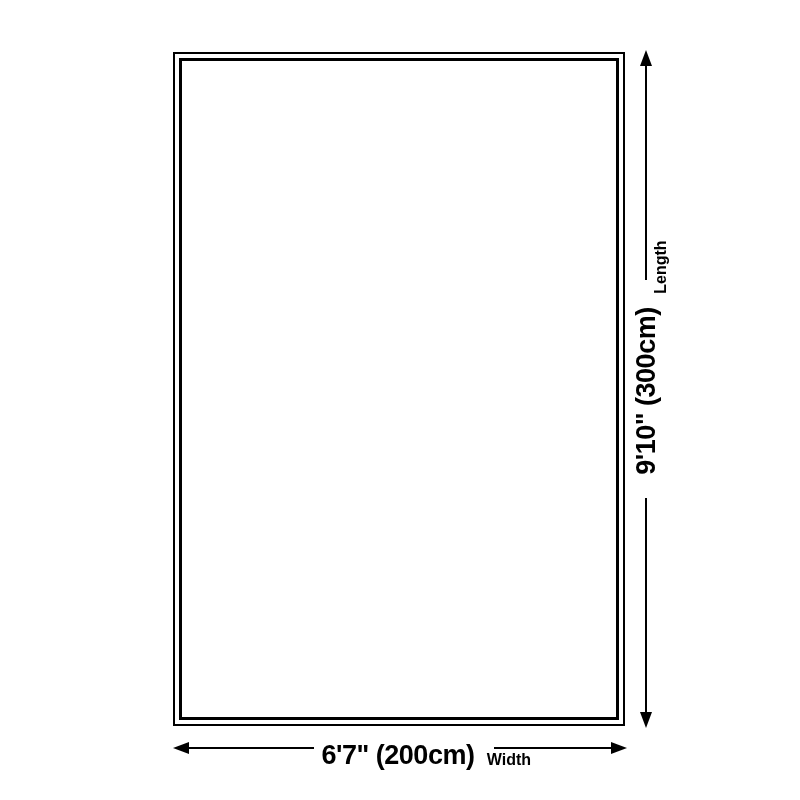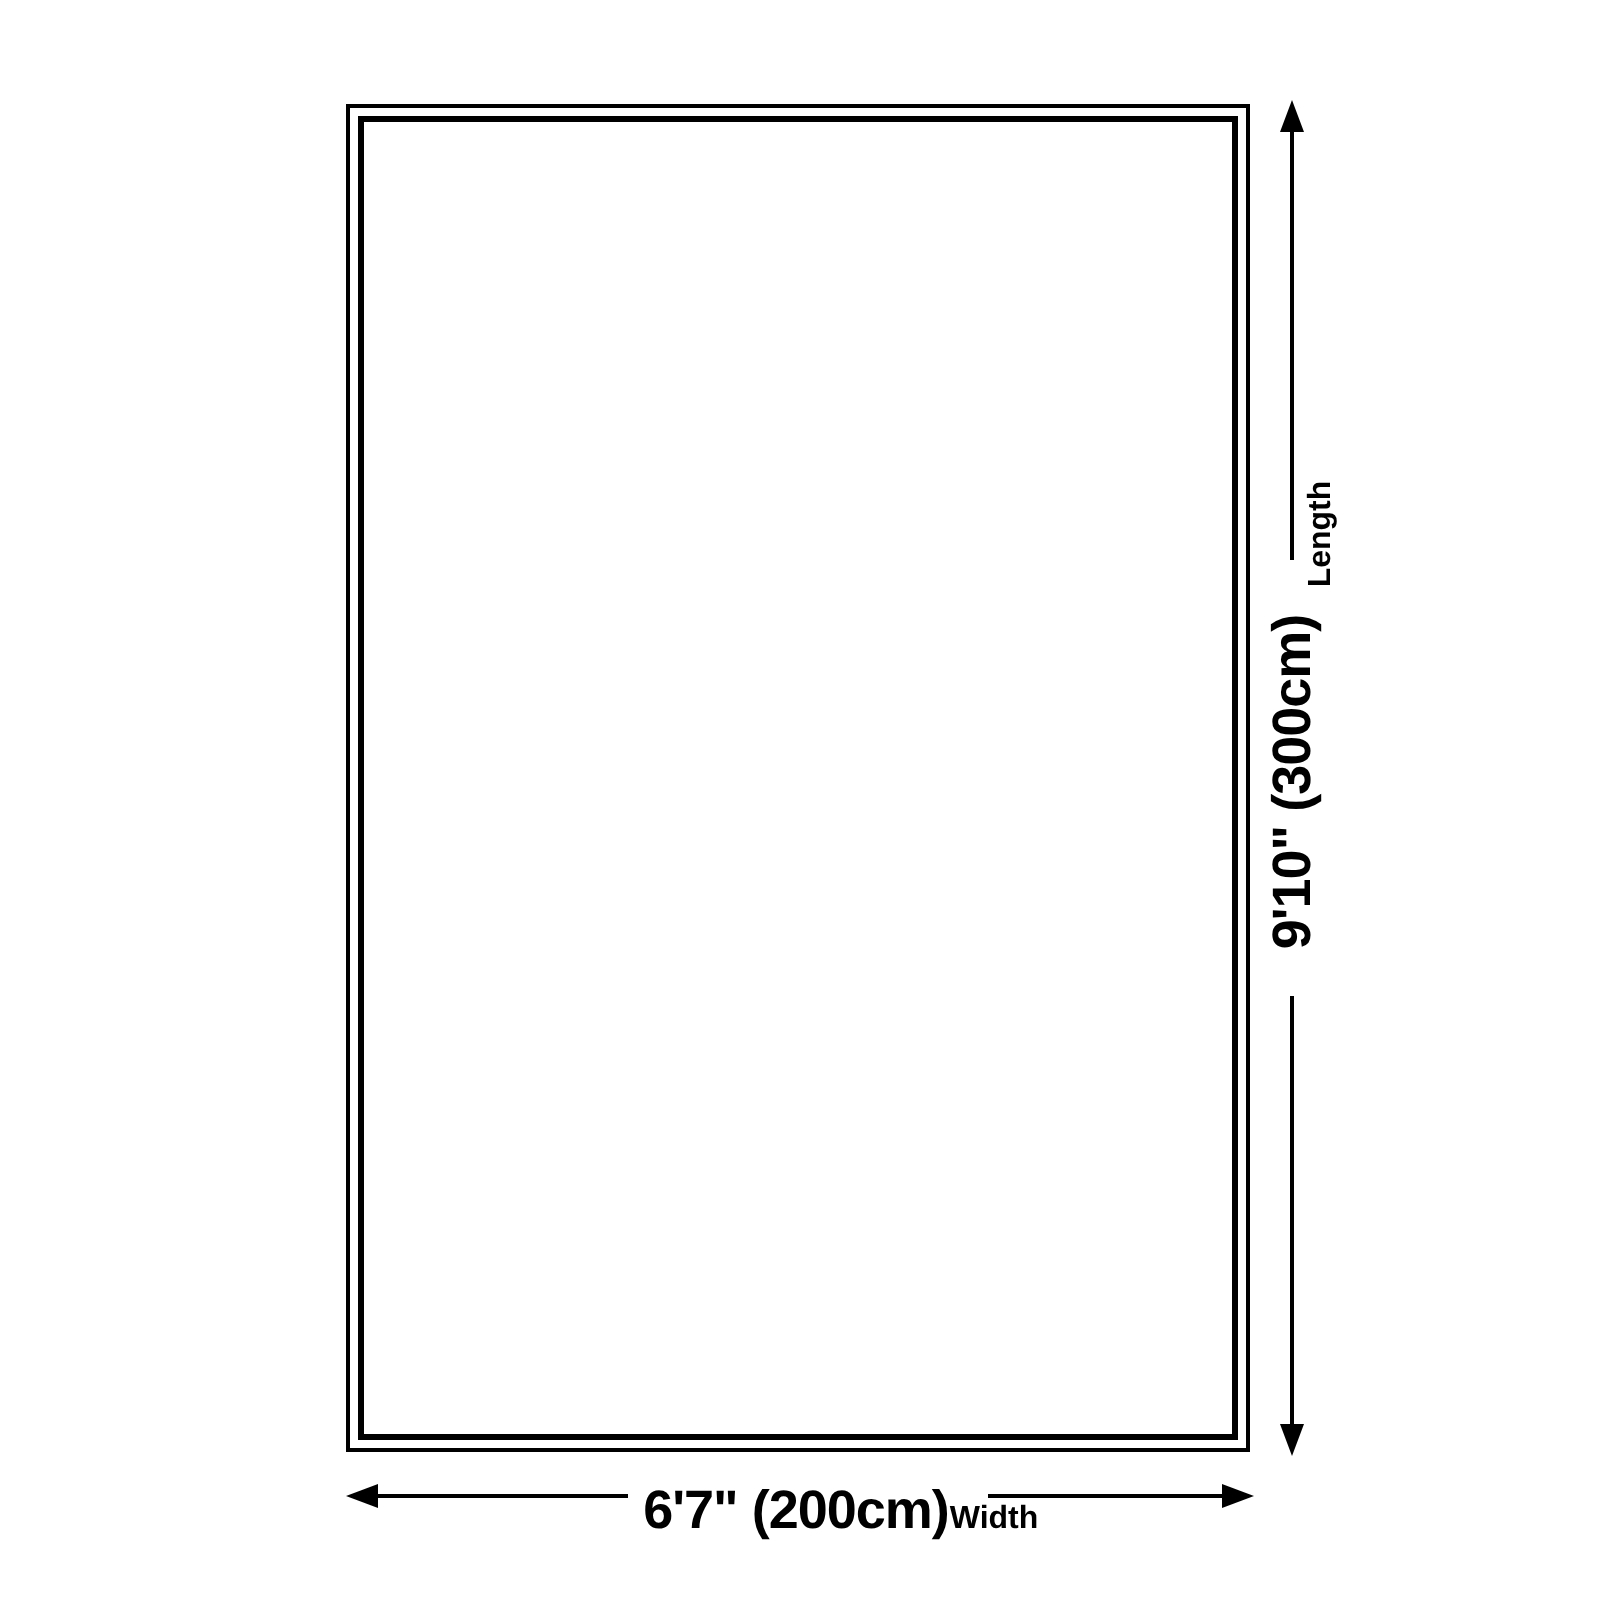--- a/index.html
+++ b/index.html
@@ -85,21 +85,21 @@
   }
   .small-label {
     position: absolute;
     font-weight: bold;
     font-size: 16px;
     color: #000000;
     white-space: nowrap;
     text-align: center;
   }
   .width-value  { left: 318px; top: 740px; width: 160px; }
-  .width-label  { left: 472px; top: 751px; width: 50px; }
+  .width-label  { left: 484px; top: 751px; width: 50px; }
   .length-value {
     left: 561px; top: 376px; width: 170px; height: 30px;
     transform: rotate(-90deg);
   }
   .length-label {
     left: 631px; top: 258px; width: 60px; height: 18px;
     transform: rotate(-90deg);
   }
 </style>
 </head>

